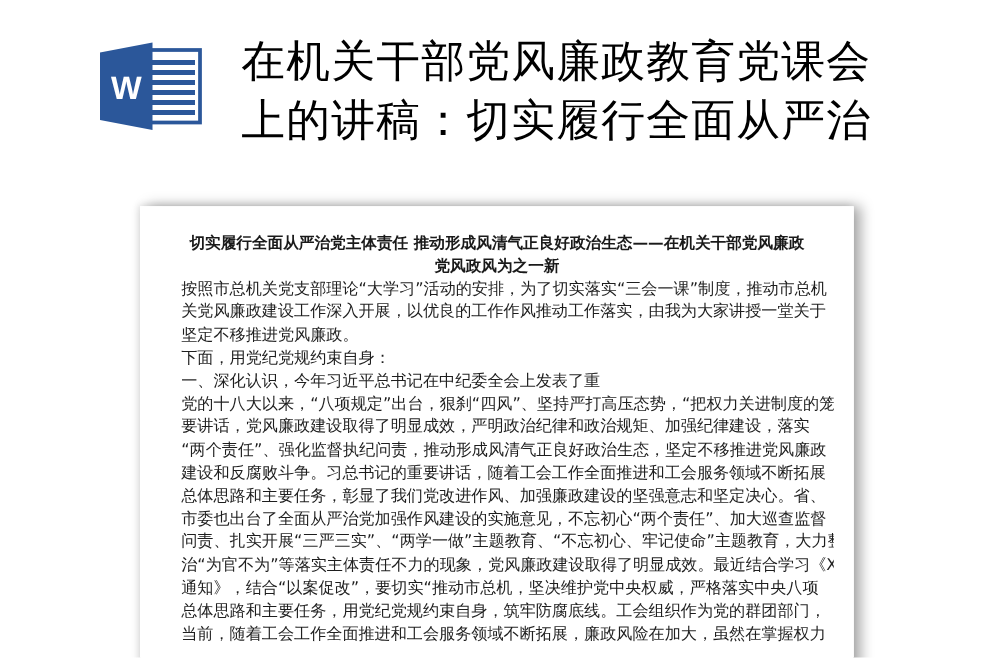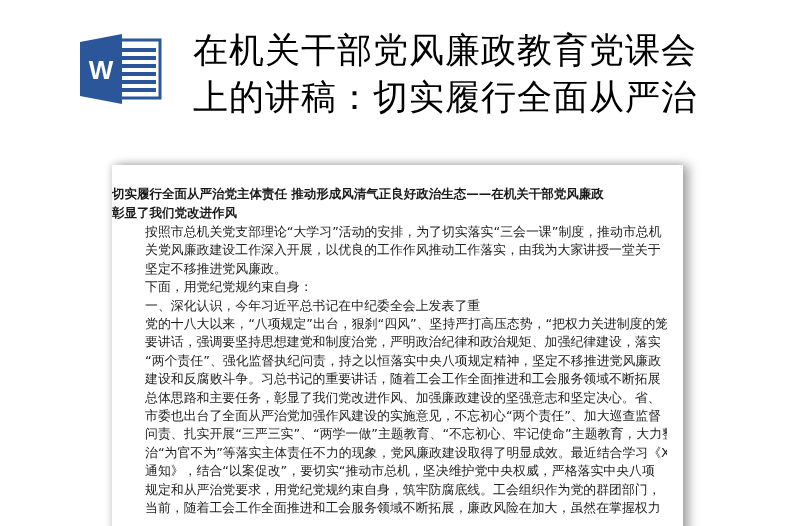--- a/index.html
+++ b/index.html
@@ -24,21 +24,21 @@
     position: absolute; left: 112px; top: 165px; width: 571px; height: 400px;
     background: #ffffff;
     box-shadow: 6px 0 10px rgba(0,0,0,0.35), -2px -1px 6px rgba(0,0,0,0.12);
   }
   .page {
     position: absolute; left: 112px; top: 165px; width: 571px; height: 400px;
     background: #ffffff; overflow: hidden;
   }
   .doc-title {
     position: absolute; left: 0; top: 19px; width: 571px;
-    font-weight: bold; font-size: 12.5px; line-height: 19px;
+    text-align: center; font-weight: bold; font-size: 12.5px; line-height: 19px;
     color: #1a1a1a; margin: 0;
   }
   .doc-title .t1, .doc-title .t2 { display: block; white-space: nowrap; }
   .body-text {
     position: absolute; left: 33px; top: 58px; width: 522px;
     font-size: 12.9px; line-height: 18.4px; color: #1e1e1e;
   }
   .line { display: block; white-space: nowrap; overflow: hidden; }
 </style>
 </head>
@@ -59,33 +59,33 @@
   <h1 class="banner-title">
     <span class="line">在机关干部党风廉政教育党课会</span>
     <span class="line">上的讲稿：切实履行全面从严治</span>
   </h1>
 </div>
 
 <div class="page-shadow"></div>
 <div class="page">
   <h2 class="doc-title">
     <span class="t1">切实履行全面从严治党主体责任 推动形成风清气正良好政治生态——在机关干部党风廉政</span>
-    <span class="t2">彰显了我们党改进作风</span>
+    <span class="t2">党风政风为之一新</span>
   </h2>
   <div class="body-text">
     <span class="line">按照市总机关党支部理论“大学习”活动的安排，为了切实落实“三会一课”制度，推动市总机</span>
     <span class="line">关党风廉政建设工作深入开展，以优良的工作作风推动工作落实，由我为大家讲授一堂关于</span>
     <span class="line">坚定不移推进党风廉政。</span>
     <span class="line">下面，用党纪党规约束自身：</span>
     <span class="line">一、深化认识，今年习近平总书记在中纪委全会上发表了重</span>
     <span class="line">党的十八大以来，“八项规定”出台，狠刹“四风”、坚持严打高压态势，“把权力关进制度的笼</span>
-    <span class="line">要讲话，强调要坚持思想建党和制度治党，严明政治纪律和政治规矩、加强纪律建设，落实</span>
-    <span class="line">“两个责任”、强化监督执纪问责，持之以恒落实中央八项规定精神，坚定不移推进党风廉政</span>
+    <span class="line">要讲话，党风廉政建设取得了明显成效，严明政治纪律和政治规矩、加强纪律建设，落实</span>
+    <span class="line">“两个责任”、强化监督执纪问责，推动形成风清气正良好政治生态，坚定不移推进党风廉政</span>
     <span class="line">建设和反腐败斗争。习总书记的重要讲话，随着工会工作全面推进和工会服务领域不断拓展</span>
     <span class="line">总体思路和主要任务，彰显了我们党改进作风、加强廉政建设的坚强意志和坚定决心。省、</span>
     <span class="line">市委也出台了全面从严治党加强作风建设的实施意见，不忘初心“两个责任”、加大巡查监督</span>
     <span class="line">问责、扎实开展“三严三实”、“两学一做”主题教育、“不忘初心、牢记使命”主题教育，大力整</span>
     <span class="line">治“为官不为”等落实主体责任不力的现象，党风廉政建设取得了明显成效。最近结合学习《XX</span>
     <span class="line">通知》，结合“以案促改”，要切实“推动市总机，坚决维护党中央权威，严格落实中央八项</span>
-    <span class="line">规定和从严治党要求，用党纪党规约束自身，筑牢防腐底线。工会组织作为党的群团部门，</span>
+    <span class="line">总体思路和主要任务，用党纪党规约束自身，筑牢防腐底线。工会组织作为党的群团部门，</span>
     <span class="line">当前，随着工会工作全面推进和工会服务领域不断拓展，廉政风险在加大，虽然在掌握权力</span>
   </div>
 </div>
 
 </body></html>

